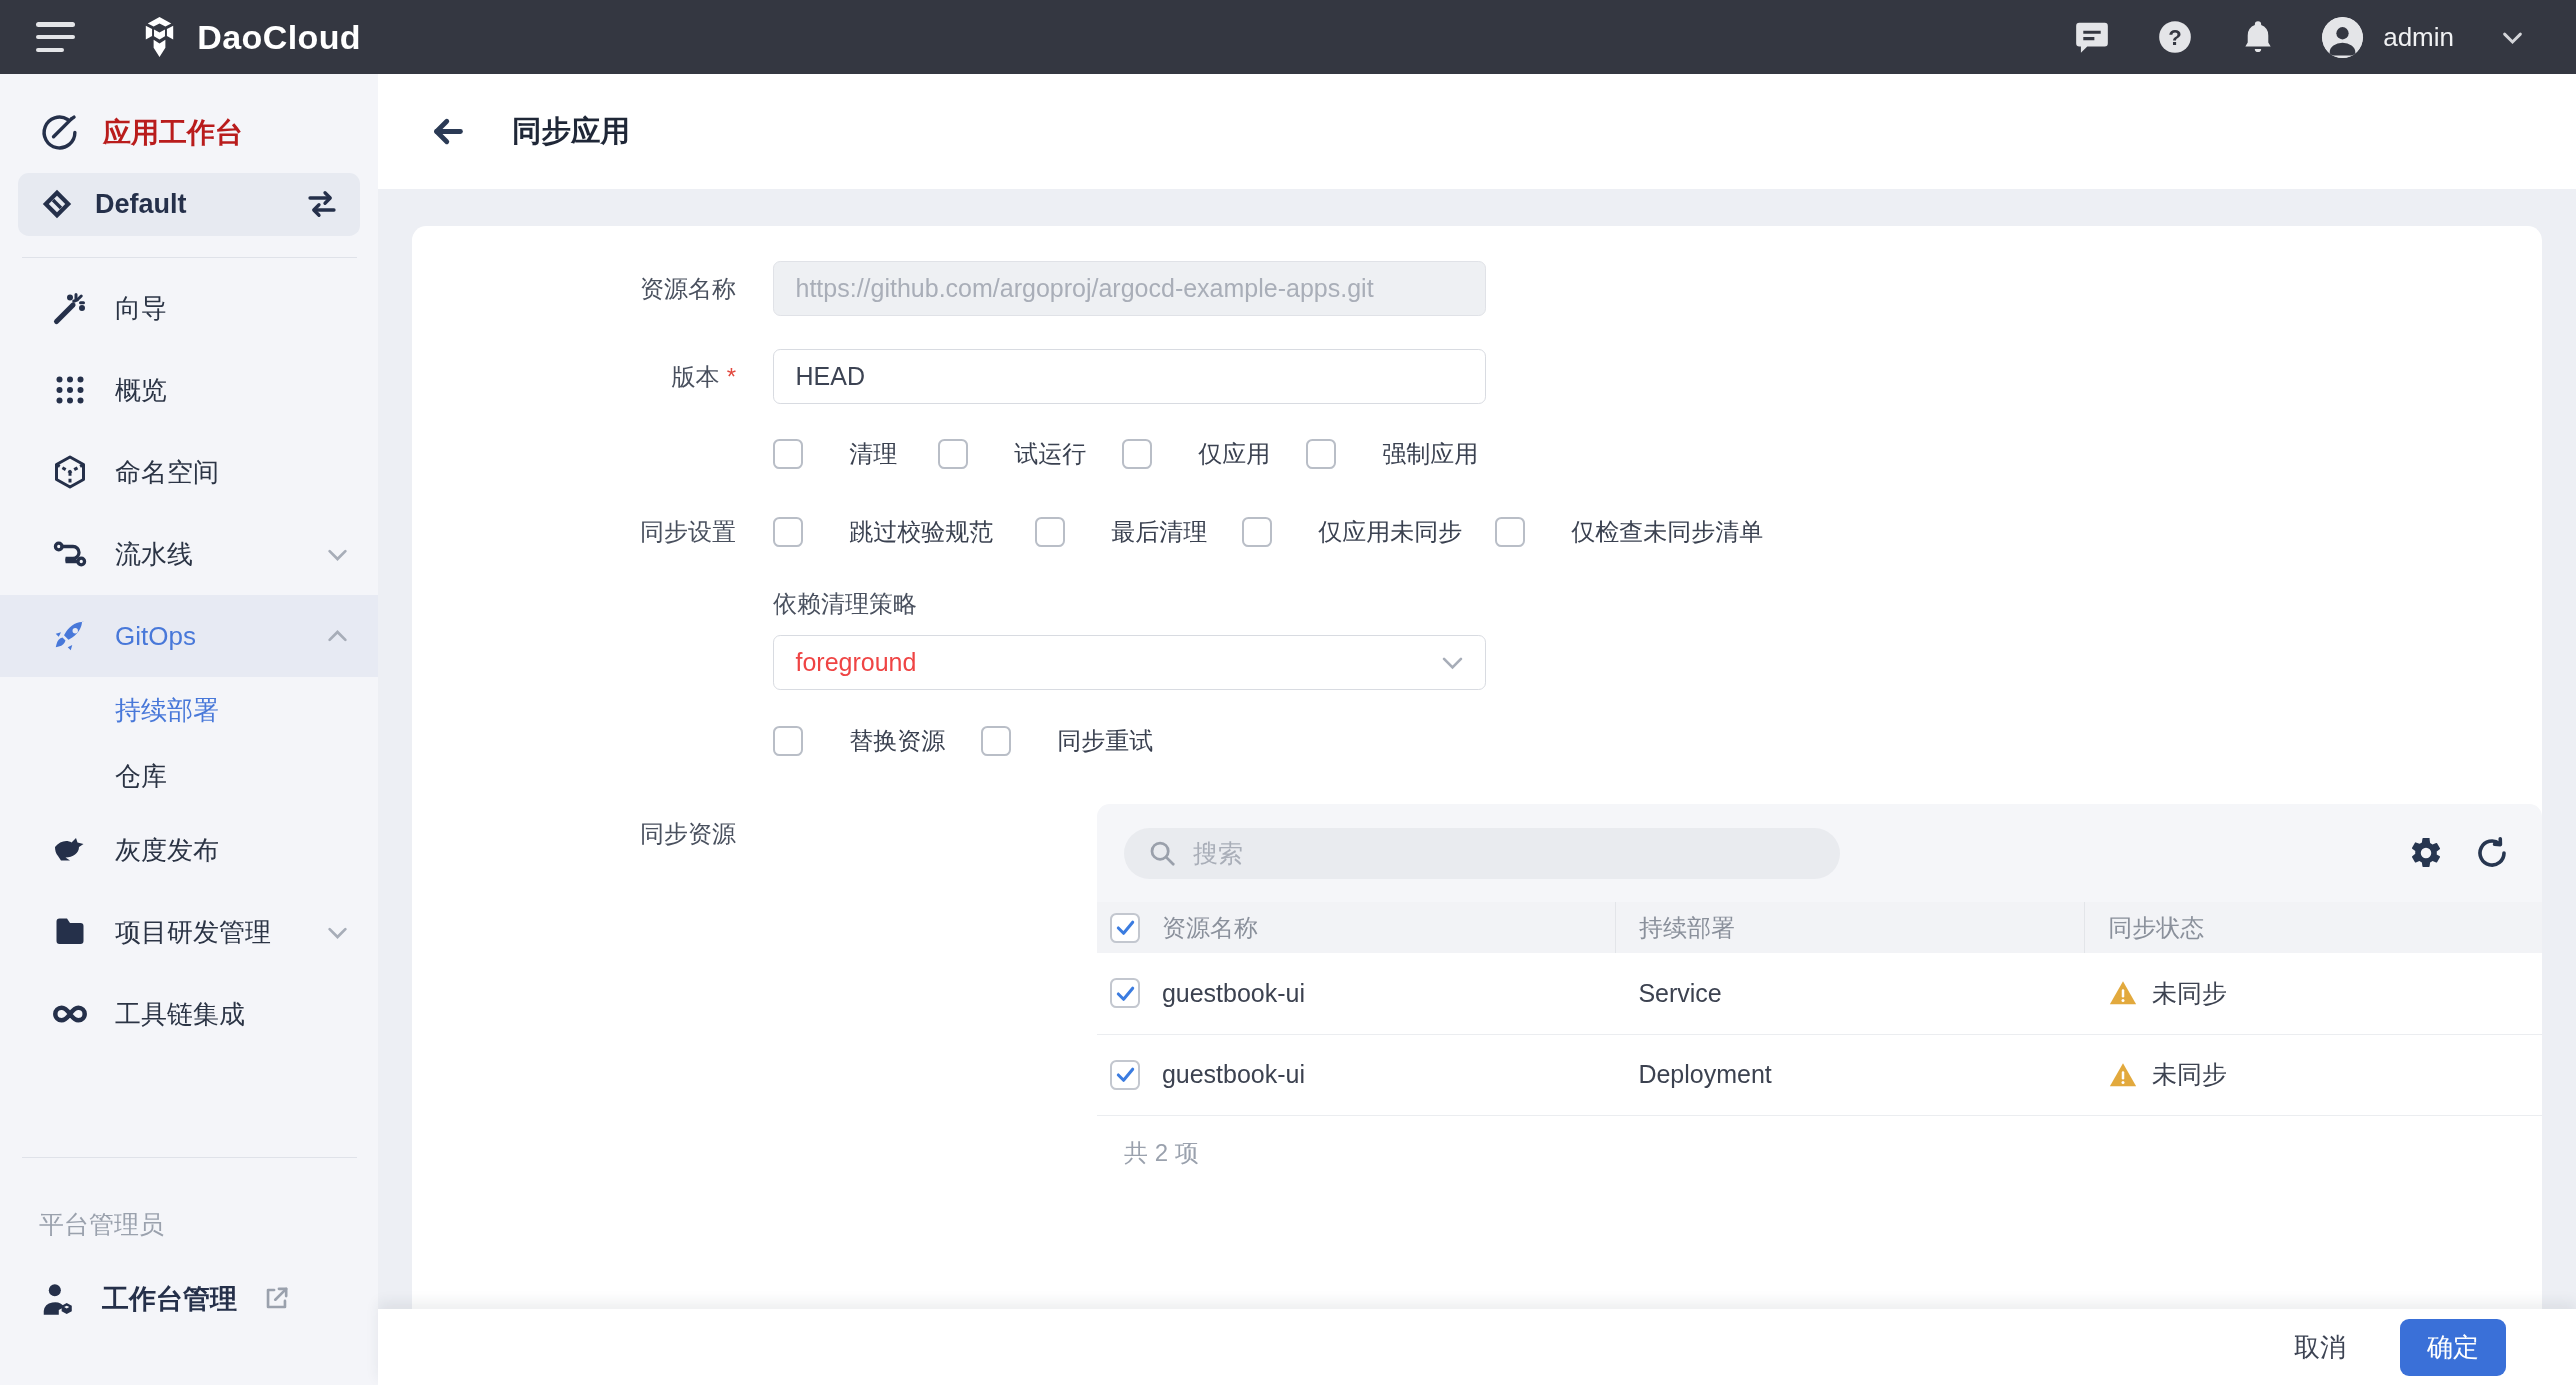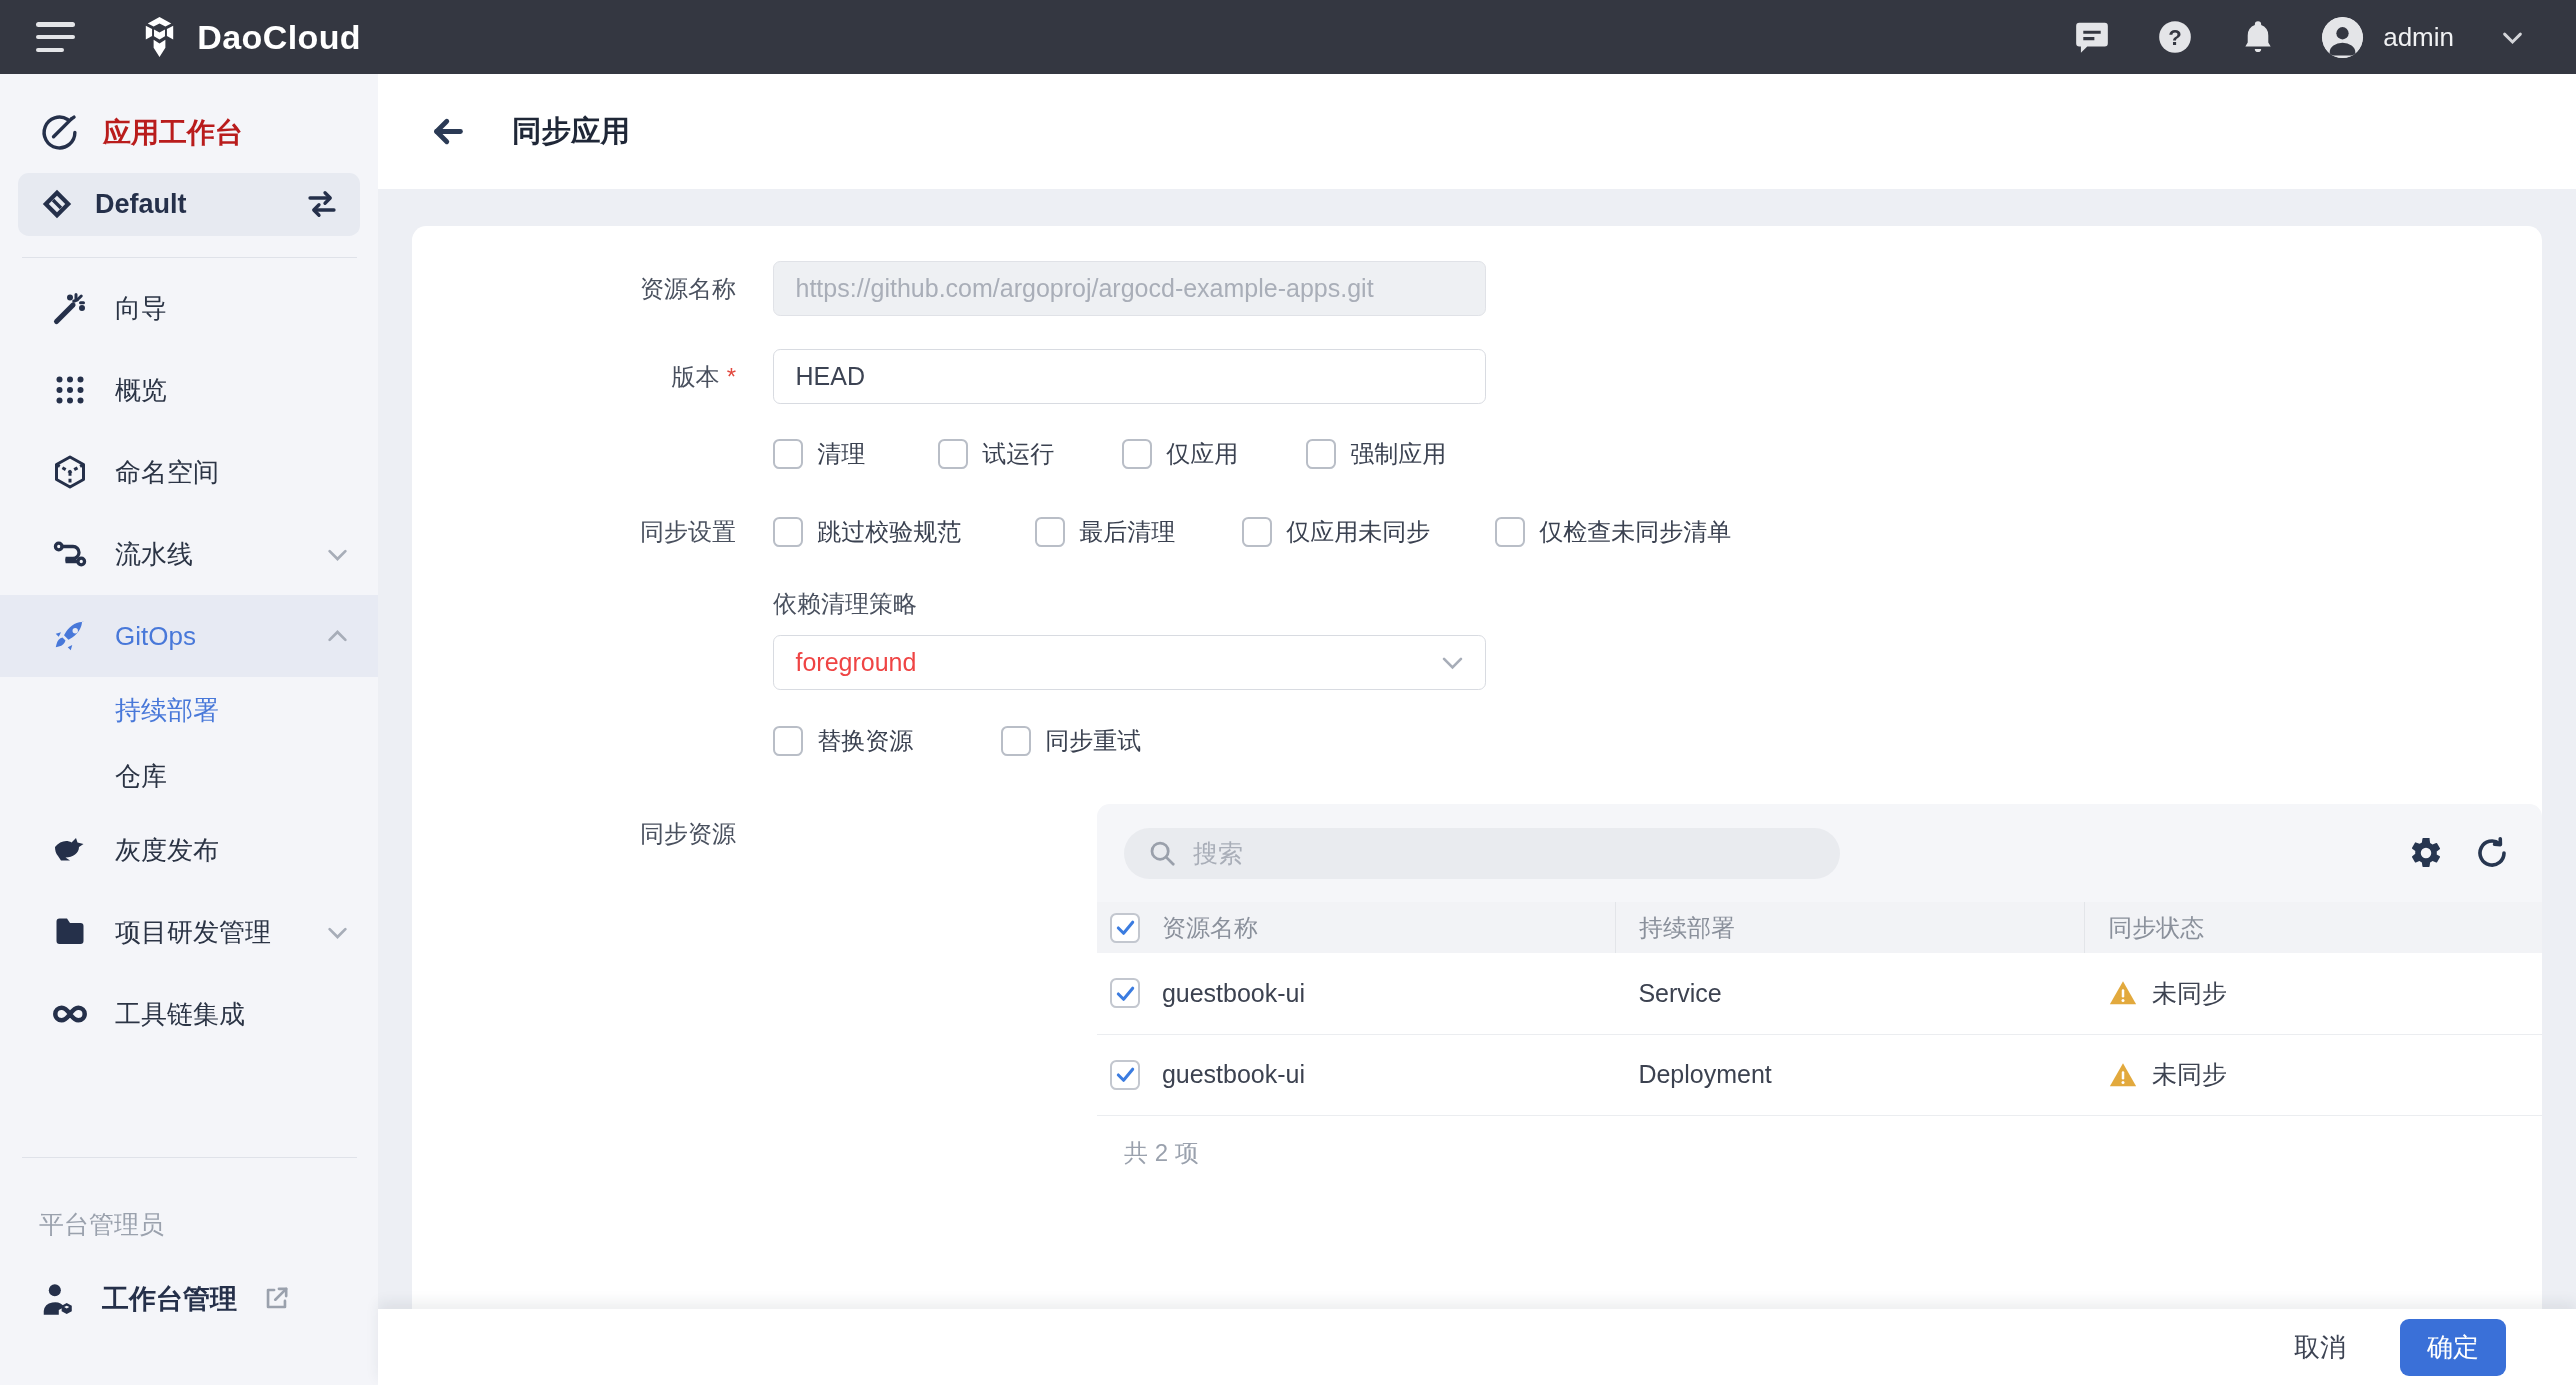--- a/index.html
+++ b/index.html
@@ -74,21 +74,21 @@
   .ctrl { margin-left:37px; }
 
   .text-input {
     width:713px; height:55px; border:1.8px solid #d8dbe1; border-radius:7.2px;
     font-size:25px; color:#3c4353; padding:0 21.5px; background:#fff;
     font-family:"Liberation Sans","DejaVu Sans",sans-serif;
   }
   .text-input:disabled { background:#eef0f3; border-color:#e0e2e7; color:#a9aeb8; }
 
   .cb-row { display:flex; align-items:center; }
-  .cb-item { display:flex; align-items:center; cursor:pointer; }
+  .cb-item { display:flex; align-items:center; cursor:pointer;gap:32px; }
   .cb-box {
     width:30px; height:30px; border:2.2px solid #b9bec7; border-radius:6.3px; background:#fff;
     display:flex; align-items:center; justify-content:center;
   }
   .cb-box.checked { border-color:#c3c7cf; }
   .cb-box .tick { width:23px; height:23px; color:#3b7ce0; }
   .cb-label { font-size:24px; color:#3a4150; margin-left:14.3px; }
 
   .select {
     width:713px; height:55px; border:1.8px solid #d8dbe1; border-radius:7.2px; background:#fff;
@@ -436,21 +436,21 @@
       <div class="select" style="margin-left:361px; margin-top:15px;">
         <span class="val">foreground</span>
         <span class="chev">
           <svg width="29" height="29" viewBox="0 0 24 24" fill="none" stroke="currentColor" stroke-width="2.2" stroke-linecap="round">
               <path d="M5 9 l7 7 7-7"></path>
             </svg>
         </span>
       </div>
 
       <div class="cb-row" style="margin-left:361px; margin-top:35px; gap:0;">
-        <span class="cb-item" style="width:228px;">
+        <span class="cb-item" style="width:208px;">
           <span class="cb-box"></span>
             <span class="cb-label">替换资源</span>
         </span>
         <span class="cb-item">
           <span class="cb-box"></span>
             <span class="cb-label">同步重试</span>
         </span>
       </div>
 
       <div class="form-row" style="margin-top:47px; align-items:flex-start;">

